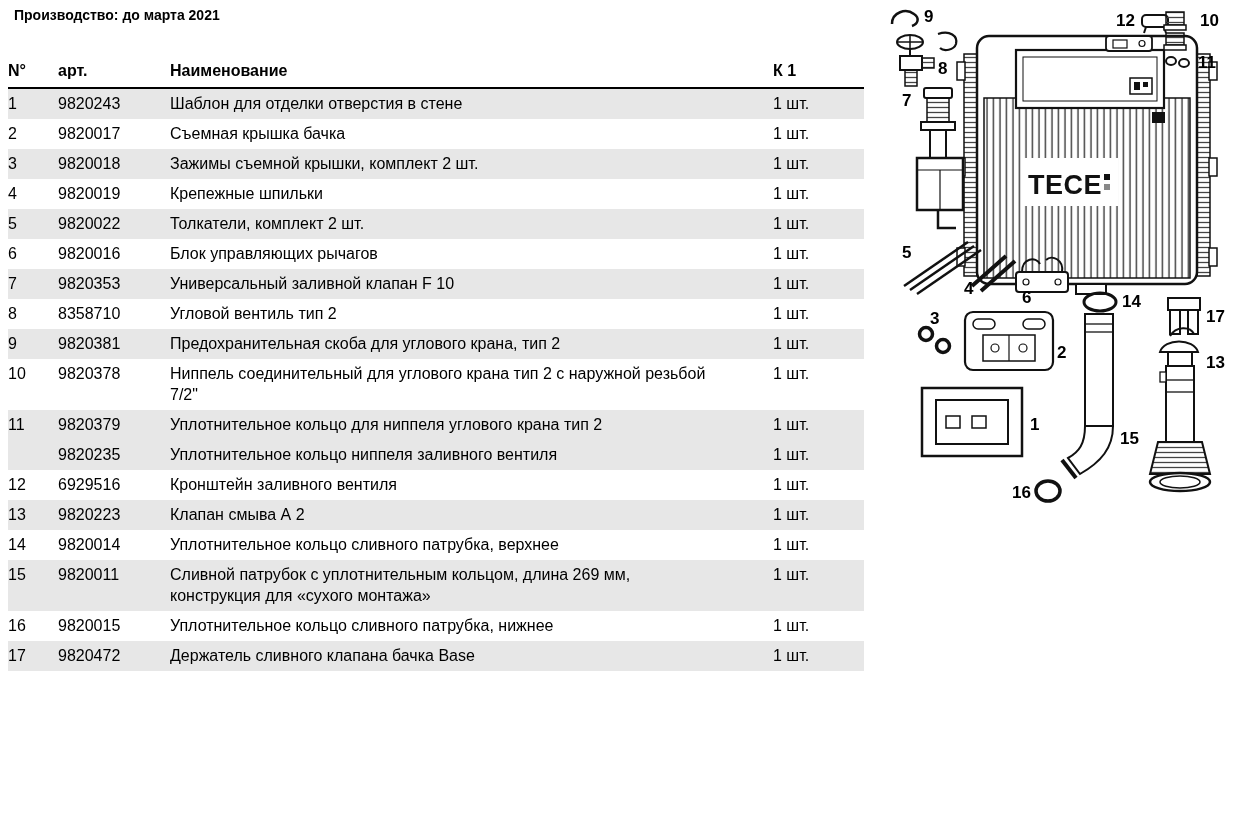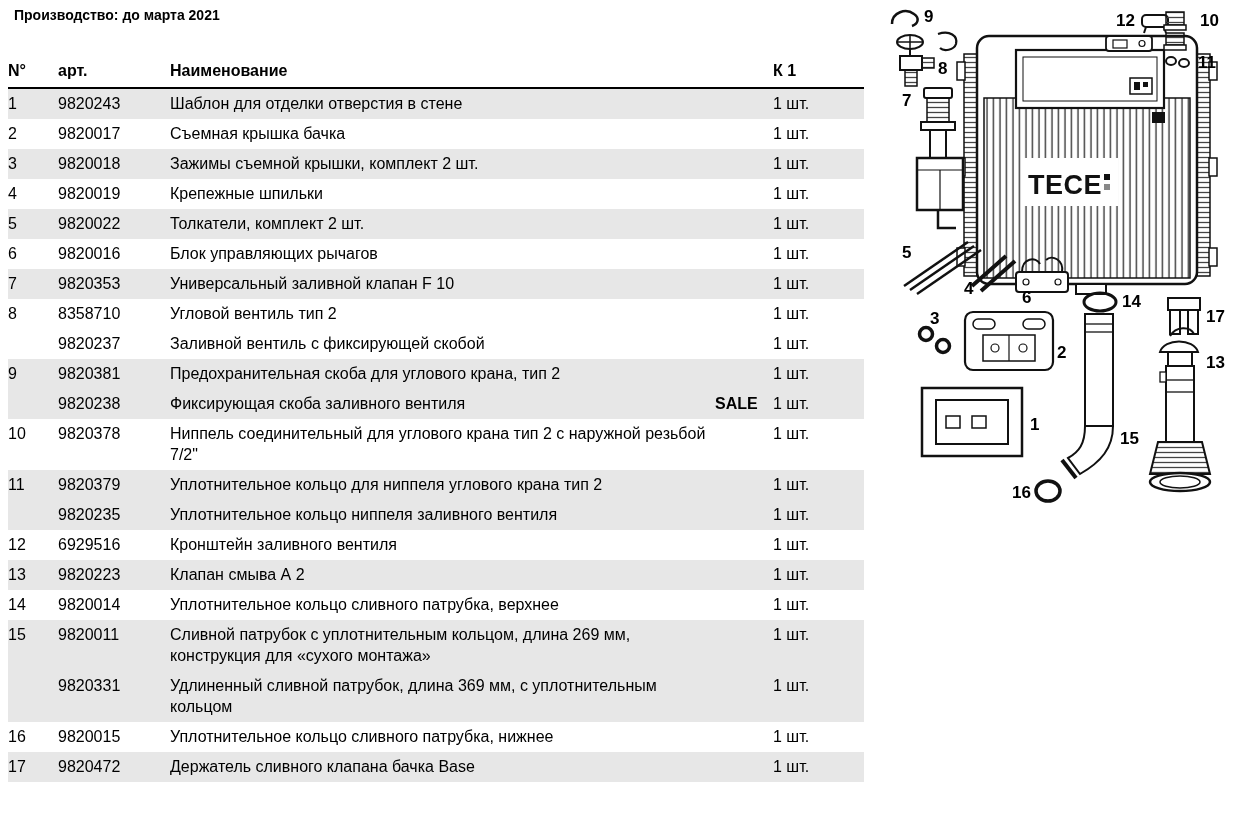--- a/index.html
+++ b/index.html
@@ -114,41 +114,27 @@
     <td class="col-sale"></td>
     <td class="col-qty">1 шт.</td>
   </tr>
       <tr>
     <td class="col-num">8</td>
     <td class="col-art">8358710</td>
     <td class="col-name">Угловой вентиль тип 2</td>
     <td class="col-sale"></td>
     <td class="col-qty">1 шт.</td>
   </tr>
-      <tr>
-    <td class="col-num"></td>
-    <td class="col-art">9820237</td>
-    <td class="col-name">Заливной вентиль с фиксирующей скобой</td>
-    <td class="col-sale"></td>
-    <td class="col-qty">1 шт.</td>
-  </tr>
       <tr class="shaded">
     <td class="col-num">9</td>
     <td class="col-art">9820381</td>
     <td class="col-name">Предохранительная скоба для углового крана, тип 2</td>
     <td class="col-sale"></td>
     <td class="col-qty">1 шт.</td>
   </tr>
-      <tr class="shaded">
-    <td class="col-num"></td>
-    <td class="col-art">9820238</td>
-    <td class="col-name">Фиксирующая скоба заливного вентиля</td>
-    <td class="col-sale">SALE</td>
-    <td class="col-qty">1 шт.</td>
-  </tr>
       <tr>
     <td class="col-num">10</td>
     <td class="col-art">9820378</td>
     <td class="col-name">Ниппель соединительный для углового крана тип 2 с наружной резьбой 7/2"</td>
     <td class="col-sale"></td>
     <td class="col-qty">1 шт.</td>
   </tr>
       <tr class="shaded">
     <td class="col-num">11</td>
     <td class="col-art">9820379</td>
@@ -181,27 +167,20 @@
     <td class="col-num">14</td>
     <td class="col-art">9820014</td>
     <td class="col-name">Уплотнительное кольцо сливного патрубка, верхнее</td>
     <td class="col-sale"></td>
     <td class="col-qty">1 шт.</td>
   </tr>
       <tr class="shaded">
     <td class="col-num">15</td>
     <td class="col-art">9820011</td>
     <td class="col-name">Сливной патрубок с уплотнительным кольцом, длина 269 мм, конструкция для «сухого монтажа»</td>
-    <td class="col-sale"></td>
-    <td class="col-qty">1 шт.</td>
-  </tr>
-      <tr class="shaded">
-    <td class="col-num"></td>
-    <td class="col-art">9820331</td>
-    <td class="col-name">Удлиненный сливной патрубок, длина 369 мм, с уплотнительным кольцом</td>
     <td class="col-sale"></td>
     <td class="col-qty">1 шт.</td>
   </tr>
       <tr>
     <td class="col-num">16</td>
     <td class="col-art">9820015</td>
     <td class="col-name">Уплотнительное кольцо сливного патрубка, нижнее</td>
     <td class="col-sale"></td>
     <td class="col-qty">1 шт.</td>
   </tr>

